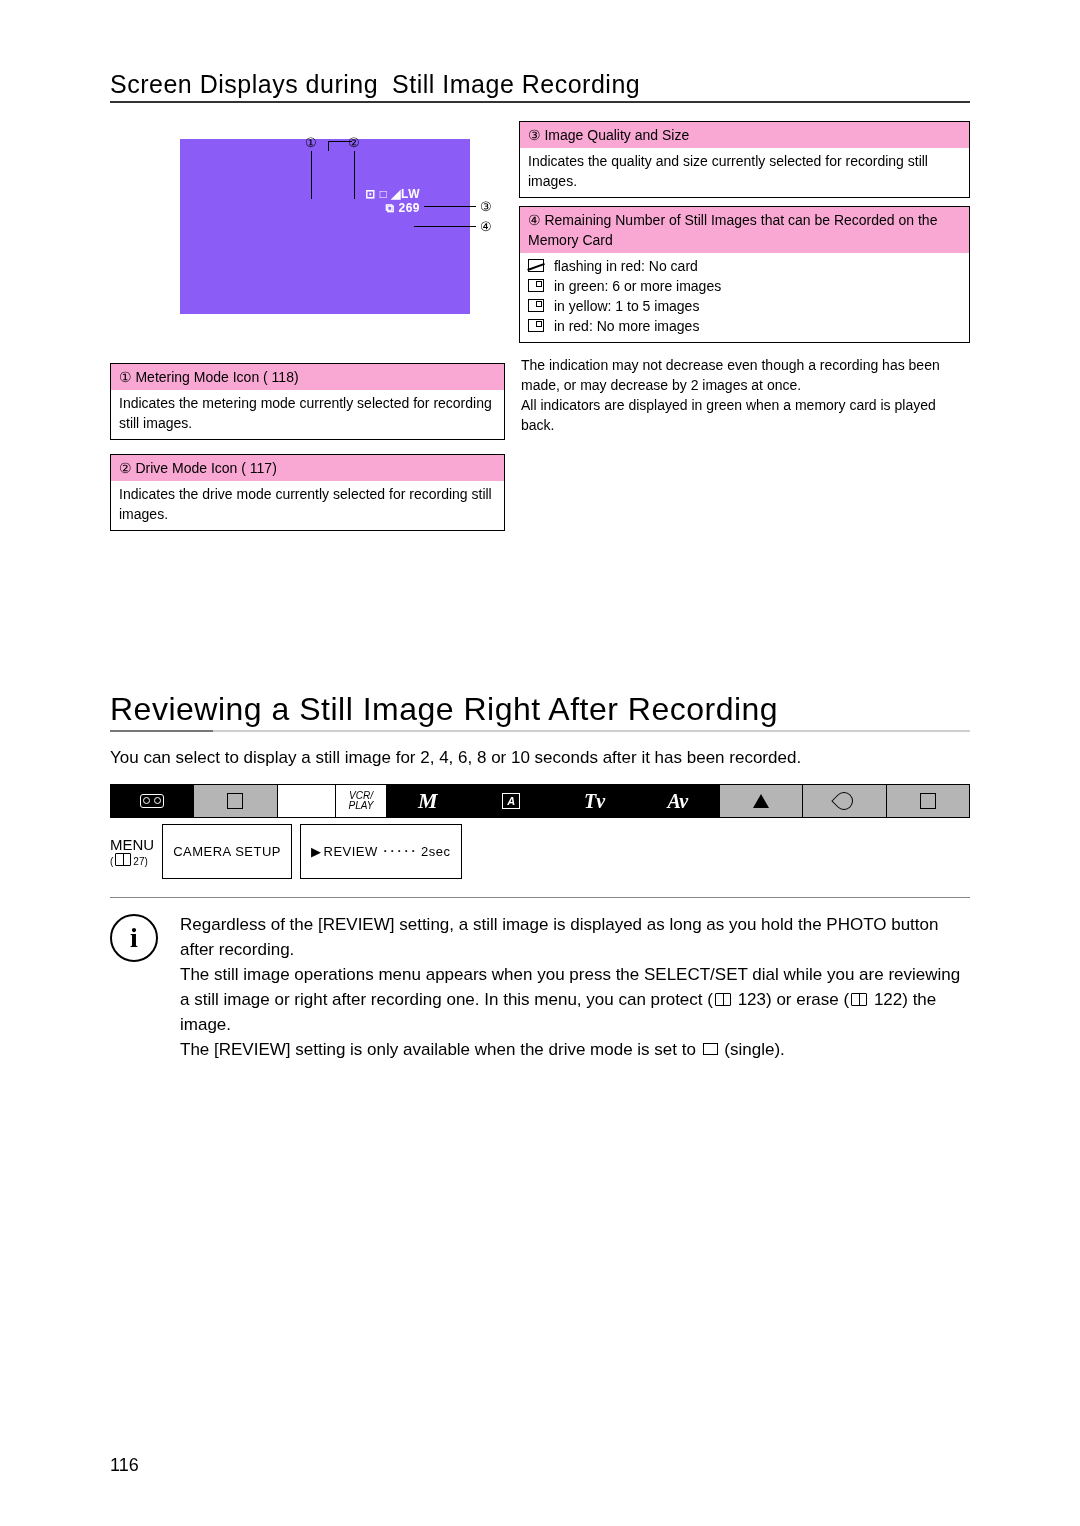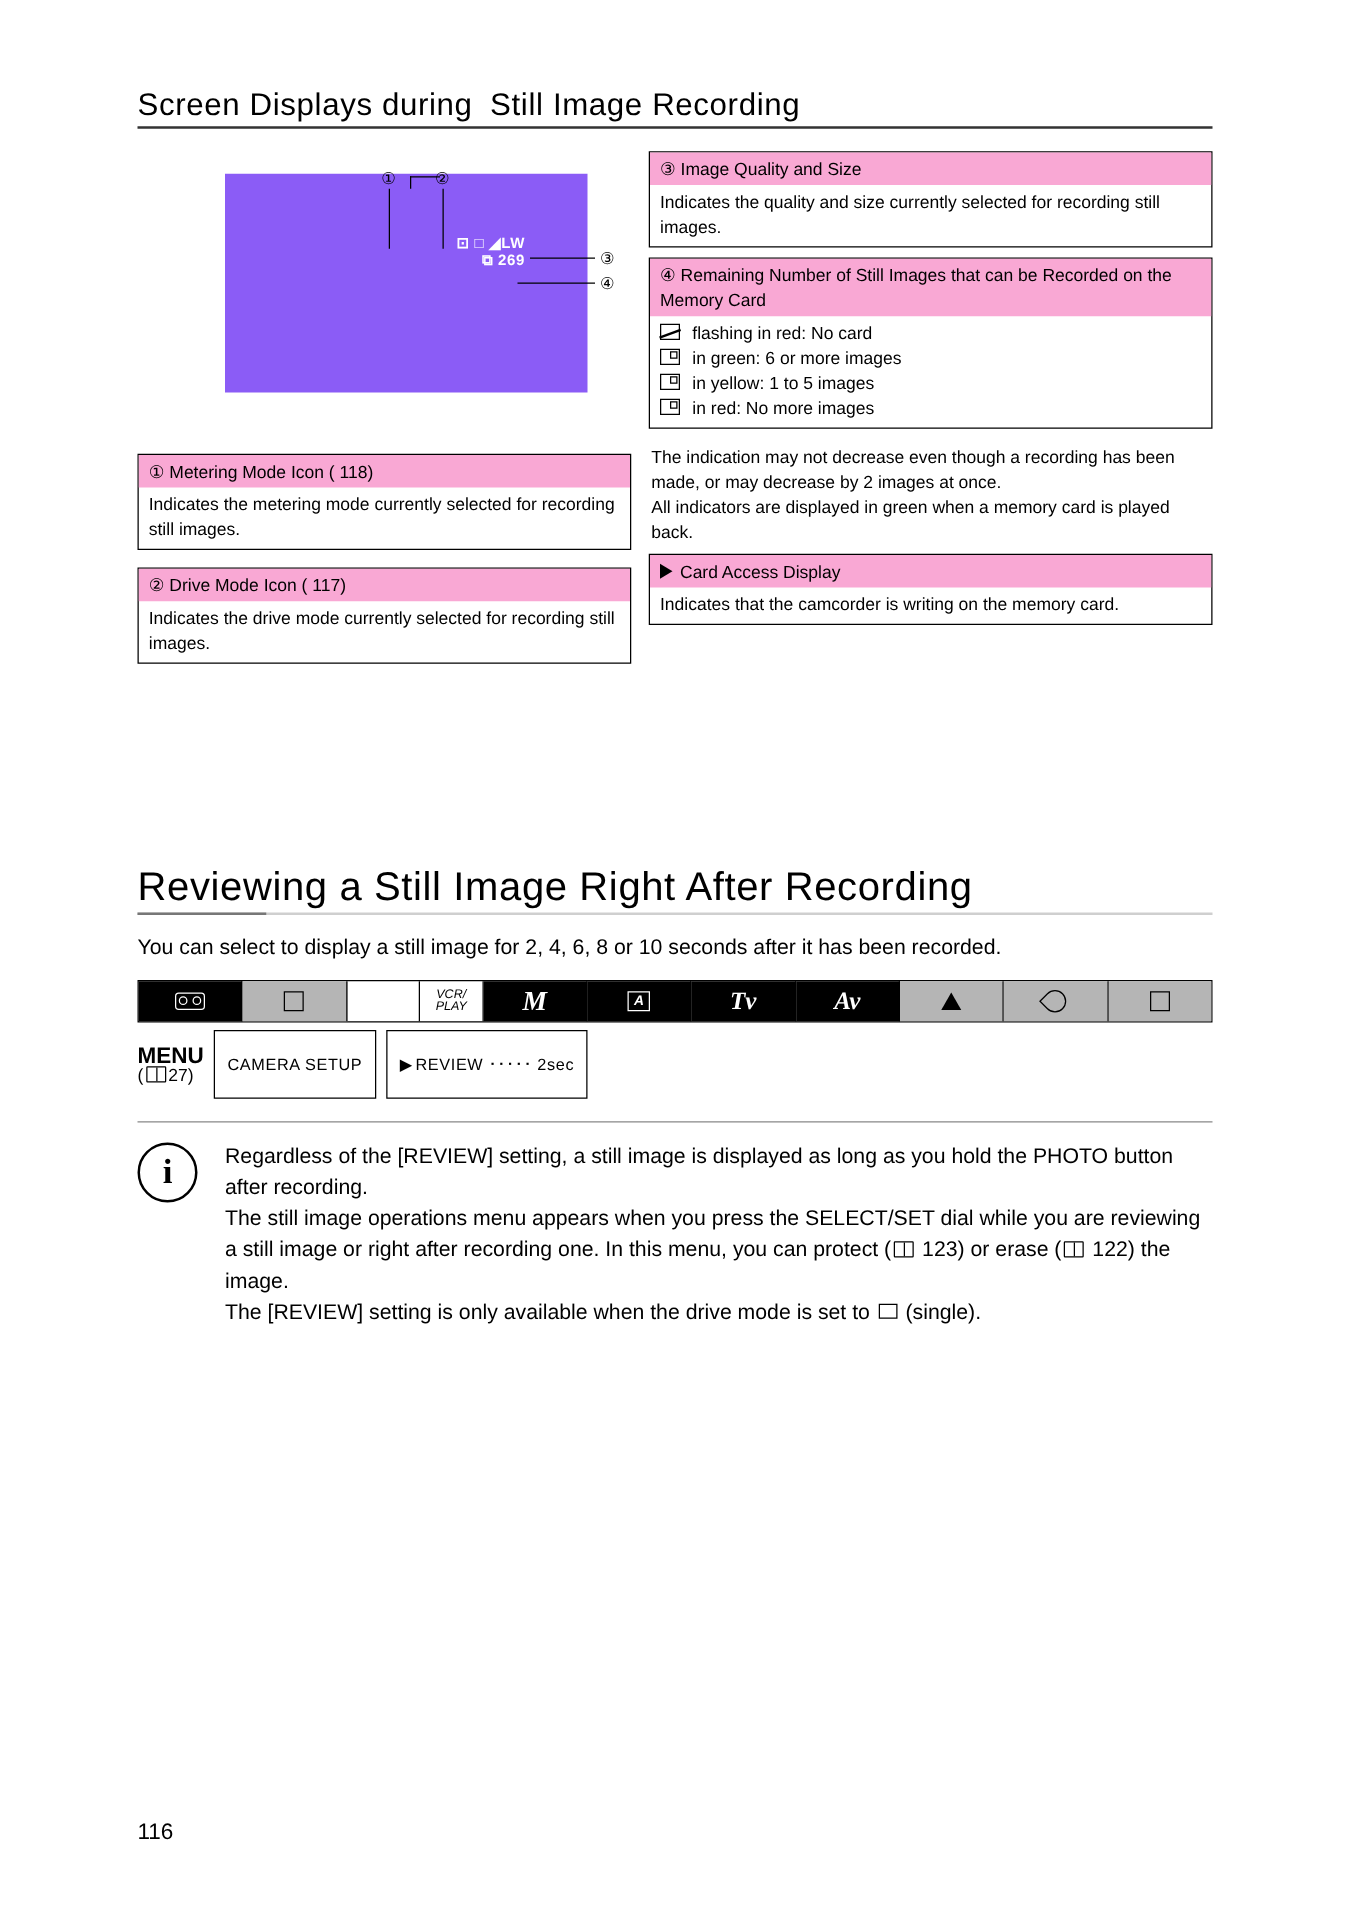--- a/index.html
+++ b/index.html
@@ -123,22 +123,22 @@
   .tape-ico::before,.tape-ico::after{content:"";position:absolute;width:5px;height:5px;border:1px solid currentColor;border-radius:50%;top:2px;}
   .tape-ico::before{left:2px}.tape-ico::after{right:2px}
   .sq{width:14px;height:14px;border:1.5px solid currentColor;}
   .sqA{width:16px;height:14px;border:1.5px solid currentColor;display:flex;align-items:center;justify-content:center;font-size:11px;font-weight:bold;}
   .bigM{font-size:22px;font-weight:bold;font-family:Georgia,serif;}
   .bigMode{font-size:20px;font-weight:bold;font-family:Georgia,serif;}
   .moon{width:16px;height:16px;border:1.5px solid currentColor;border-radius:50% 50% 50% 0;transform:rotate(45deg);}
   .warn{width:0;height:0;border-left:8px solid transparent;border-right:8px solid transparent;border-bottom:14px solid currentColor;position:relative;}
 
   .menu-row{display:flex;align-items:center;gap:8px;margin-top:6px;}
-  .menu-lbl{font-size:18px;line-height:16px;font-weight:bold;}
-  .menu-sub{font-size:14px;}
+  .menu-lbl{font-size:15px;line-height:16px;}
+  .menu-sub{font-size:10px;}
   .mbox{border:1px solid #000;padding:19px 10px;font-size:13px;font-family:Arial;letter-spacing:0.5px;}
   .mbox .arr{display:inline-block;margin:0 2px 0 0;}
 
   .info-row{display:flex;gap:22px;margin-top:18px;border-top:0.5px solid #888;padding-top:14px;}
   .info-ico{width:44px;height:44px;border:2px solid #000;border-radius:50%;display:flex;align-items:center;justify-content:center;font-family:Georgia,serif;font-size:28px;font-weight:bold;flex:none;margin-top:2px;}
   .info-txt{font-size:17px;line-height:25px;}
   .sq-sm{display:inline-block;width:13px;height:10px;border:1.3px solid #000;vertical-align:0;margin:0 2px;}
 
   .pagenum{position:absolute;left:110px;bottom:50px;font-size:18px;}
 </style>
@@ -194,24 +194,20 @@
           <div><span class="card-ico nocard"></span><span> flashing in red: No card</span></div>
           <div><span class="card-ico b"></span><span> in green: 6 or more images</span></div>
           <div><span class="card-ico b"></span><span> in yellow: 1 to 5 images</span></div>
           <div><span class="card-ico b"></span><span> in red: No more images</span></div>
         </div>
       </div>
       <div class="plain">
         <div>The indication may not decrease even though a recording has been made, or may decrease by 2 images at once.</div>
         <div>All indicators are displayed in green when a memory card is played back.</div>
       </div>
-      <div class="box">
-        <div class="box-h"><span class="tri"></span><span>Card Access Display</span></div>
-        <div class="box-b">Indicates that the camcorder is writing on the memory card.</div>
-      </div>
     </div>
   </div>
 
   <div class="spacer-large"></div>
 
   <div class="h2">Reviewing a Still Image Right After Recording</div>
   <div class="para">You can select to display a still image for 2, 4, 6, 8 or 10 seconds after it has been recorded.</div>
 
   <div class="mode-row">
     <div class="cell blk">

